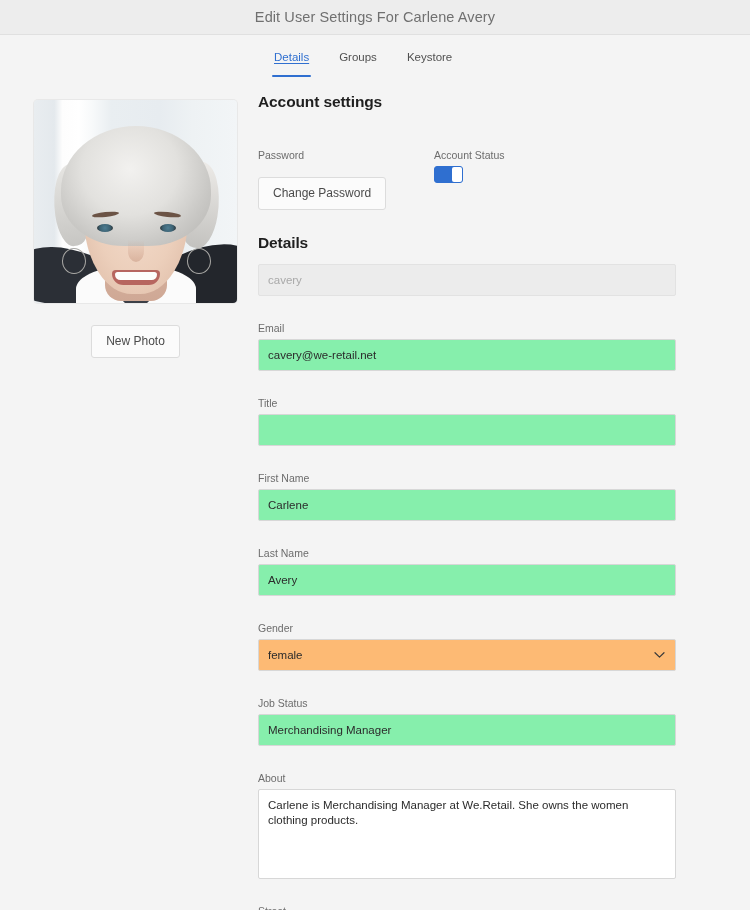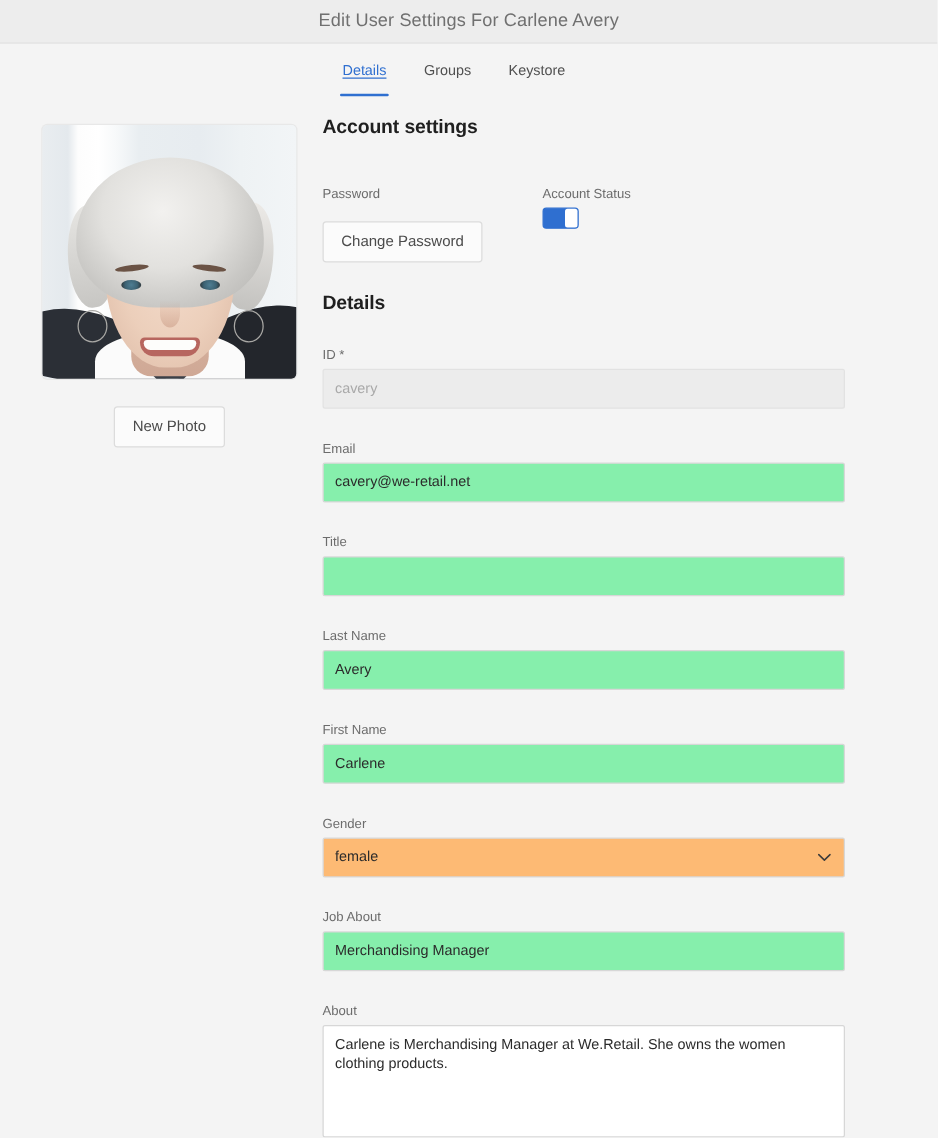--- a/index.html
+++ b/index.html
@@ -402,61 +402,60 @@
         <div class="field-label">Account Status</div>
         <div class="toggle">
           <span class="knob"></span>
         </div>
       </div>
     </div>
 
     <div class="section-title details">Details</div>
 
     <div class="field">
-      <div class="field-label">ID *</div>
       <input class="field-input disabled" disabled="" placeholder="cavery" style="">
     </div>
 
     <div class="field">
       <div class="field-label">Email</div>
       <input class="field-input" value="cavery@we-retail.net" style="">
     </div>
 
     <div class="field">
       <div class="field-label">Title</div>
       <input class="field-input" value="" style="">
     </div>
 
     <div class="field">
+      <div class="field-label">First Name</div>
+      <input class="field-input" value="Carlene" style="">
+    </div>
+
+    <div class="field">
       <div class="field-label">Last Name</div>
       <input class="field-input" value="Avery" style="">
-    </div>
-
-    <div class="field">
-      <div class="field-label">First Name</div>
-      <input class="field-input" value="Carlene" style="">
     </div>
 
     <div class="field">
       <div class="field-label">Gender</div>
       <div class="select-wrap">
         <select class="field-select">
           <option>female</option>
         </select>
         <span class="chev">
           <svg width="11" height="7" viewBox="0 0 11 7">
               <path d="M1 1.2 L5.5 5.6 L10 1.2" fill="none" stroke="#3a3a3a" stroke-width="1.2" stroke-linecap="round" stroke-linejoin="round"></path>
             </svg>
         </span>
       </div>
     </div>
 
 
     <div class="field">
-      <div class="field-label">Job About</div>
+      <div class="field-label">Job Status</div>
       <input class="field-input" value="Merchandising Manager" style="">
     </div>
 
     <div class="field">
       <div class="field-label">About</div>
       <textarea class="field-textarea" style="">Carlene is Merchandising Manager at We.Retail. She owns the women clothing products.</textarea>
     </div>
 
     <div class="field">
       <div class="field-label">Street</div>

